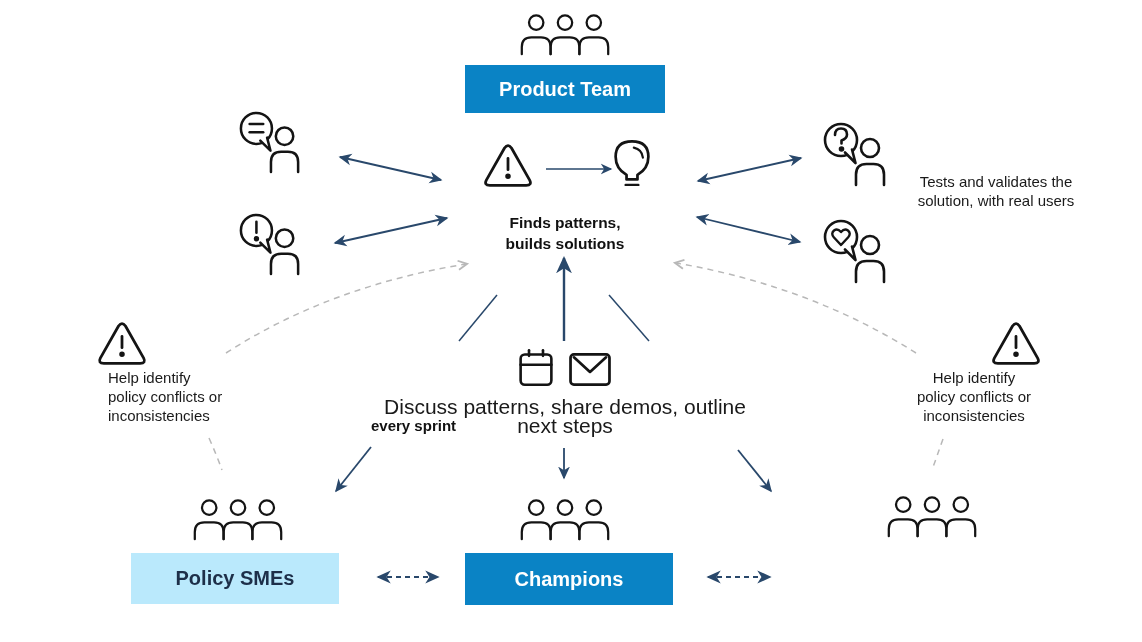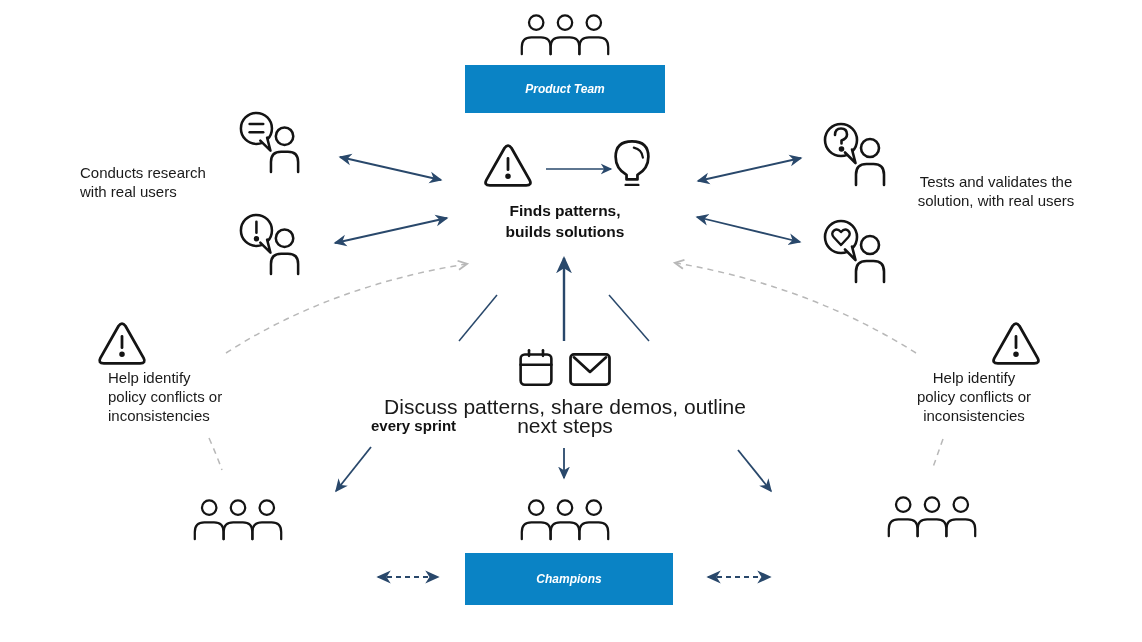--- a/index.html
+++ b/index.html
@@ -1,22 +1,22 @@
 <!DOCTYPE html>
 <html style="--c-brand_blue: #0a83c5; --c-light_blue: #bae9fc; --c-navy: #29486b; --c-dark_label: #1d2f49; --c-ink: #141414; --c-text: #1a1a1a; --c-dashed_gray: #b8b8b8;"><head>
 <meta charset="utf-8">
 <style>
   html,body{margin:0;padding:0;background:#fff;}
   .stage{position:relative;width:1142px;height:642px;background:#fff;overflow:hidden;
          font-family:"Liberation Sans","DejaVu Sans",sans-serif;color:var(--c-text);}
   .abs{position:absolute;}
   .multiline{white-space:pre-line;}
   .note{font-size:15px;line-height:19px;color:var(--c-text);}
-  .note-bold{font-size:15.5px;line-height:21px;font-weight:bold;color:#111;text-align:center;}
-  .team-box{display:flex;align-items:center;justify-content:center;font-weight:bold;font-size:12px;font-style:italic;}
+  .note-bold{font-size:15.5px;line-height:21px;font-weight:bold;color:#111;text-align:center;margin-top:12px;}
+  .team-box{display:flex;align-items:center;justify-content:center;font-weight:bold;font-size:20px;}
   .box-solid{background:var(--c-brand_blue);color:#ffffff;}
   .box-light{background:var(--c-light_blue);color:var(--c-dark_label);}
   svg.icon{position:absolute;overflow:visible;}
   .ink{stroke:var(--c-ink);}
   .navy-line{stroke:var(--c-navy);fill:none;}
   .navy-fill{fill:var(--c-navy);}
   .gray-line{stroke:var(--c-dashed_gray);fill:none;}
   .gray-head{stroke:var(--c-dashed_gray);fill:none;}
   .sprint-l1{font-size:21px;line-height:19px;text-align:center;}
   .sprint-l2{font-size:15px;line-height:19px;font-weight:bold;color:#111;}
@@ -95,22 +95,20 @@
       <use href="#sym-warn"></use>
     </svg>
   <svg class="icon ink" style="left:612px;top:136px" width="40" height="56" viewBox="0 0 44 58" fill="none" stroke-width="3" stroke-linecap="round" stroke-linejoin="round">
     <path d="M16,41 Q4,34 4,21 Q4,4 22,4 Q40,4 40,21 Q40,34 28,41 L28,46 H16 Z"></path>
     <path d="M24,11 Q33,13 34,22" stroke-width="2.4"></path>
     <path d="M15,52 H29" stroke-width="2.6"></path>
   </svg>
   <div class="abs note-bold multiline" style="left:465px;top:200px;width:200px">Finds patterns,
 builds solutions</div>
 
-  <div class="abs note multiline" style="left:80px;top:163px;width:170px;text-align:left">Conducts research
-with real users</div>
   <svg class="icon ink" style="left:236px;top:110px" width="68" height="64" viewBox="0 0 70 66">
     <use href="#sym-person-bubble"></use>
     <g fill="none" stroke-width="2.6" stroke-linecap="round">
       <path d="M14,14.5 H28"></path>
         <path d="M14,23 H28"></path>
     </g>
   </svg>
   <svg class="icon ink" style="left:236px;top:212px" width="68" height="64" viewBox="0 0 70 66">
     <use href="#sym-person-bubble"></use>
     <g stroke-width="2.6" stroke-linecap="round">
@@ -156,20 +154,23 @@
   <svg class="icon ink" style="left:567px;top:351px" width="46" height="37" viewBox="0 0 46 38" fill="none" stroke-width="2.8" stroke-linecap="round" stroke-linejoin="round">
     <rect x="3" y="3.5" width="40" height="31" rx="3.5"></rect>
     <path d="M6.5,6.5 L23,21.5 L39.5,6.5"></path>
   </svg>
   <div class="abs sprint-l1" style="left:371px;top:397px;width:388px">Discuss patterns, share demos, outline next steps</div>
   <div class="abs sprint-l2" style="left:371px;top:416px;width:388px">every sprint</div>
 
   <svg class="icon ink" style="left:190px;top:499px" width="96" height="42" viewBox="0 0 120 52">
       <use href="#sym-people"></use>
     </svg>
+  <div class="abs team-box box-light" style="left:131px;top:553px;width:208px;height:51px">
+    <span>Policy SMEs</span>
+  </div>
 
   <svg class="icon ink" style="left:517px;top:499px" width="96" height="42" viewBox="0 0 120 52">
       <use href="#sym-people"></use>
     </svg>
   <div class="abs team-box box-solid" style="left:465px;top:553px;width:208px;height:52px">
     <span>Champions</span>
   </div>
 
   <svg class="icon ink" style="left:884px;top:496px" width="96" height="42" viewBox="0 0 120 52">
       <use href="#sym-people"></use>

